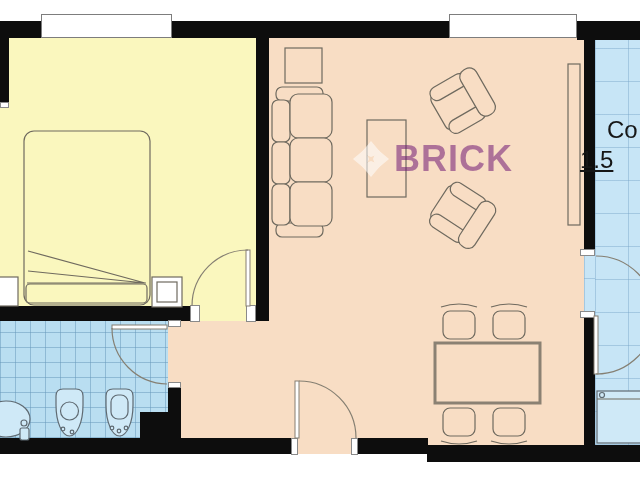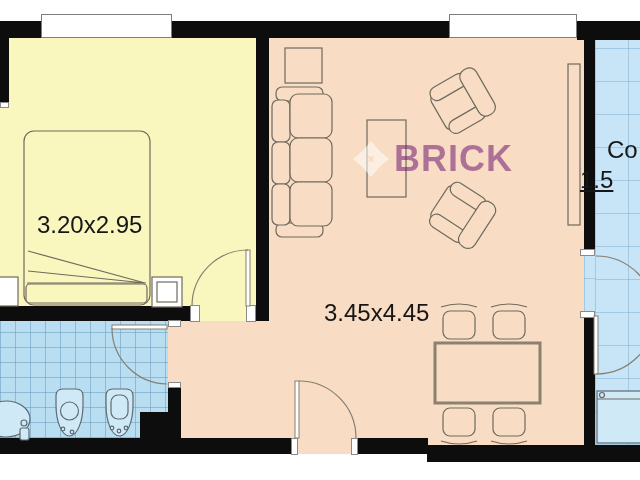--- a/index.html
+++ b/index.html
@@ -28,21 +28,21 @@
   svg.overlay{position:absolute;left:0;top:0;width:640px;height:480px;}
   .furn{stroke:#6f6a5f;stroke-width:1.2;fill:#f8ddc4;}
   .furn-bed{stroke:#6f6a5f;stroke-width:1.2;fill:#faf7be;}
   .furn-bath{stroke:#5f6a72;stroke-width:1.2;fill:#cfe9f7;}
   .furn-line{stroke:#6f6a5f;stroke-width:1.2;fill:none;}
   .table-heavy{stroke:#8b8173;stroke-width:3;fill:#f8ddc4;}
   .door-leaf{fill:#ffffff;stroke:#857f72;stroke-width:1;}
   .door-arc{fill:none;stroke:#857f72;stroke-width:1.2;}
   .label{
     position:absolute;color:#161616;font-size:24px;white-space:nowrap;
-    line-height:1.1;letter-spacing:0;margin-top:20px;
+    line-height:1.1;letter-spacing:0;
   }
   #watermark{
     position:absolute;left:352px;top:138px;display:flex;align-items:center;
     opacity:.55;color:#701a75;
   }
   #watermark .wm-text{
     font-size:36px;font-weight:bold;letter-spacing:1px;margin-left:4px;
     font-family:"Liberation Sans",sans-serif;
   }
 </style>
@@ -195,18 +195,16 @@
   <div id="watermark">
     <svg width="38" height="38" viewBox="0 0 38 38">
       <path fill="#ffffff" d="M19,1 L29,13 L19,17 L9,13 Z"></path>
       <path fill="#ffffff" d="M37,19 L25,29 L21,19 L25,9 Z"></path>
       <path fill="#ffffff" d="M19,37 L9,25 L19,21 L29,25 Z"></path>
       <path fill="#ffffff" d="M1,19 L13,9 L17,19 L13,29 Z"></path>
     </svg>
     <span class="wm-text">BRICK</span>
   </div>
 
-  <div class="label" style="left:37px;top:192px;">3.20x2.95</div>
-  <div class="label" style="left:324px;top:280px;">3.45x4.45</div>
   <div class="label" style="left:607px;top:117px;">Co</div>
   <div class="label" style="left:580px;top:147px;text-decoration:underline;">1.5</div>
 
 </div>
 
 </body></html>

